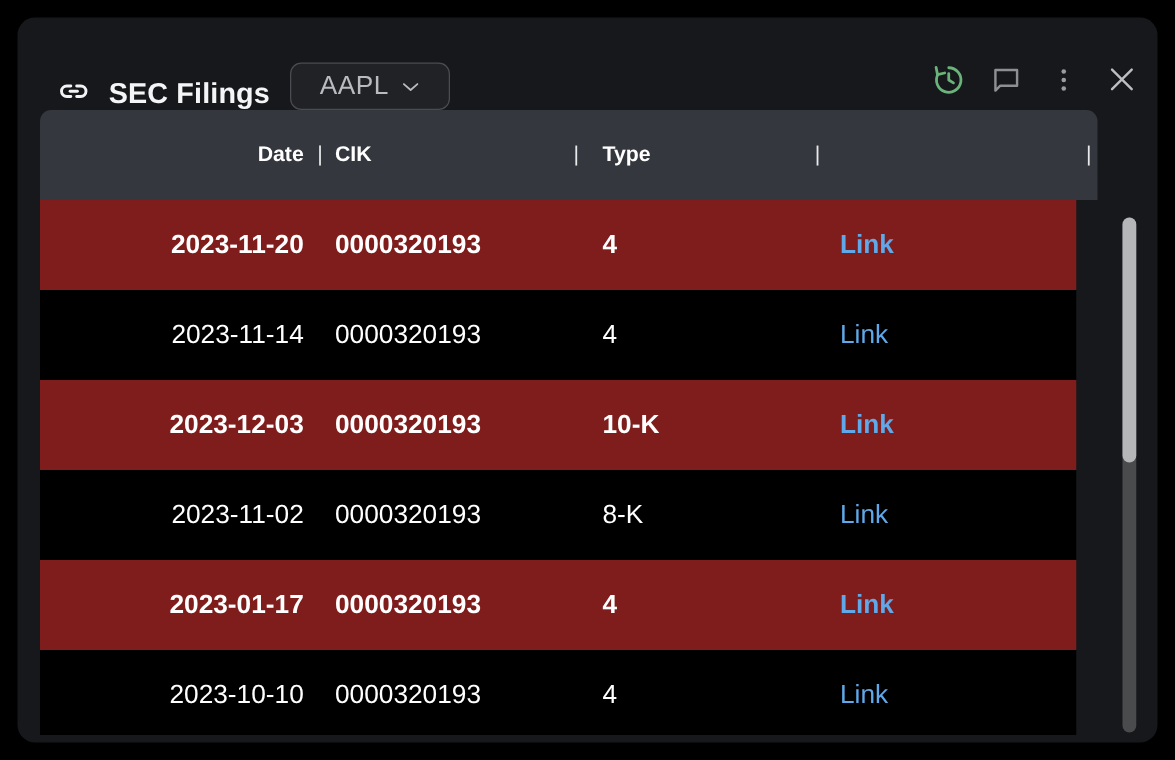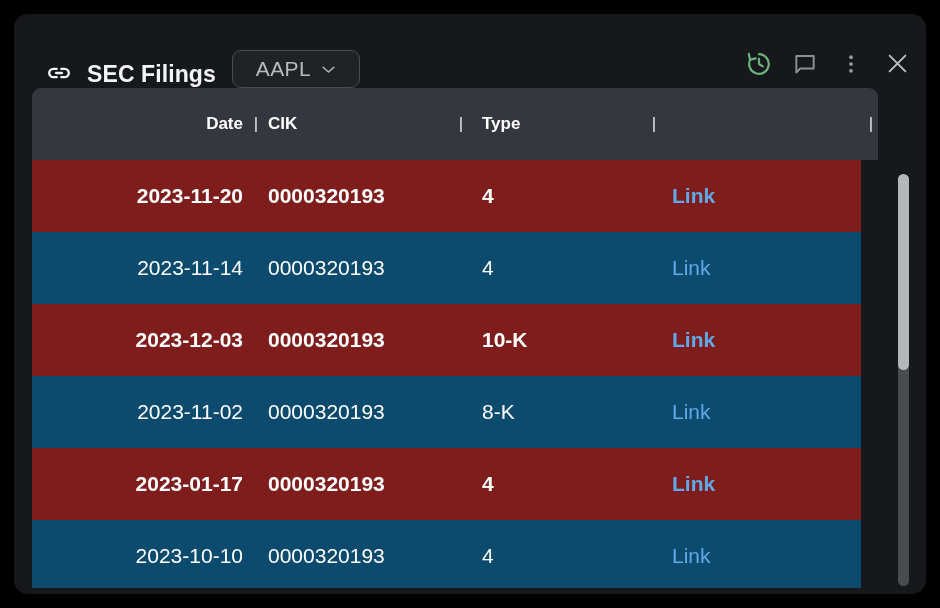--- a/index.html
+++ b/index.html
@@ -132,21 +132,21 @@
     border-radius: 9px 9px 0 0;
     width: 846px;
   }
 
   .row {
     position: relative;
     height: 72px;
     width: 829px;
   }
   .row.even { background: #7f1d1d; font-weight: bold; }
-  .row.odd  { background: #0c4a6e; }
+  .row.odd  { background: #000000; }
 
   .cell {
     position: absolute;
     top: 0;
     height: 72px;
     line-height: 72px;
     white-space: nowrap;
     font-size: 21px;
     color: #ffffff;
   }

